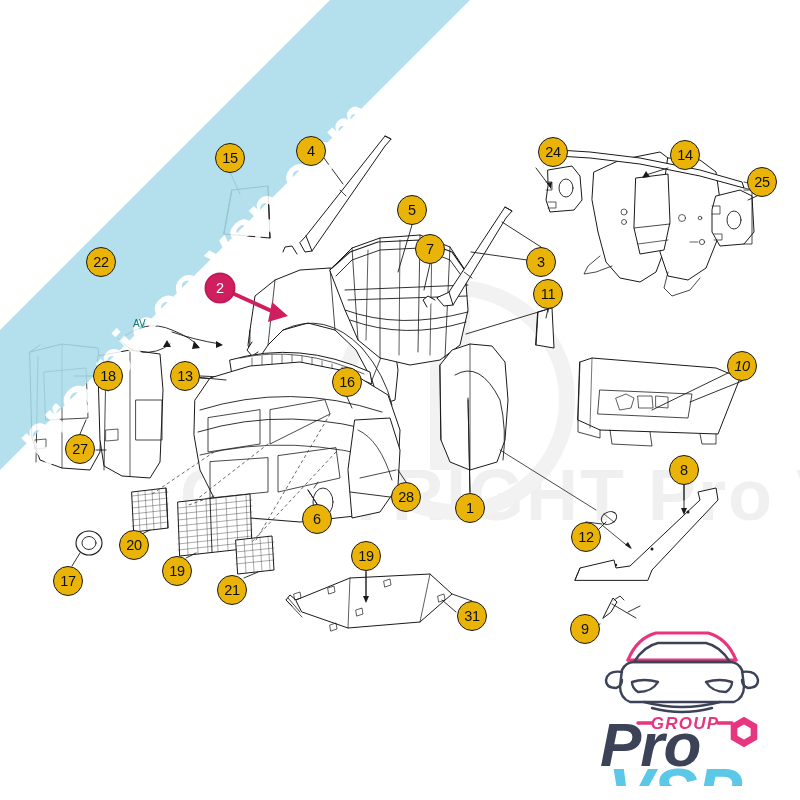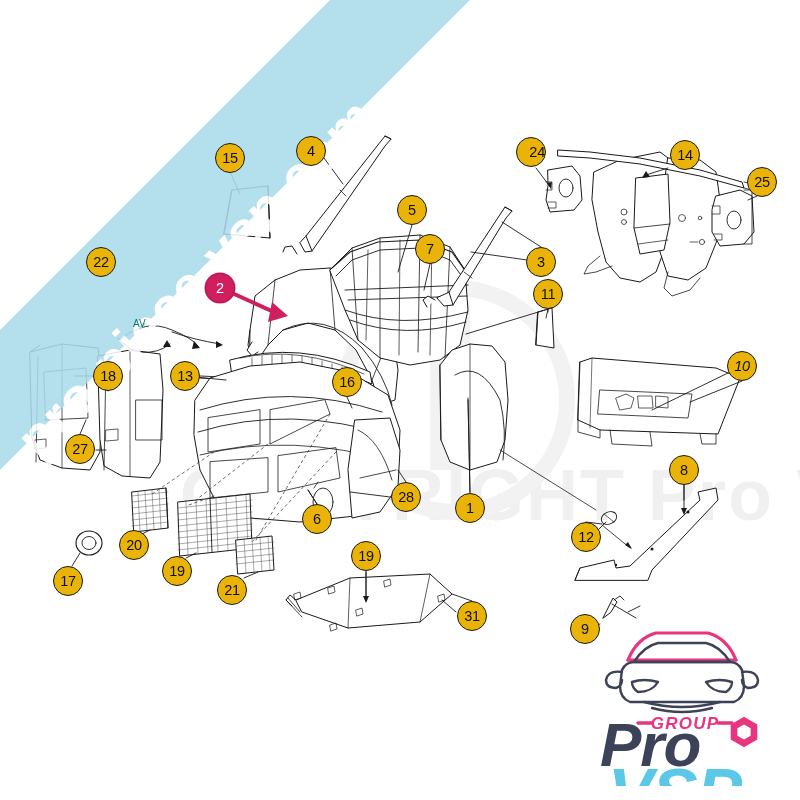--- a/index.html
+++ b/index.html
@@ -445,21 +445,21 @@
     <div class="callout" style="left:685px;top:155px;">14</div>
     <div class="callout" style="left:230px;top:158px;">15</div>
     <div class="callout" style="left:347px;top:382px;">16</div>
     <div class="callout" style="left:68px;top:581px;">17</div>
     <div class="callout" style="left:366px;top:556px;">19</div>
     <div class="callout" style="left:177px;top:571px;">19</div>
     <div class="callout" style="left:134px;top:545px;">20</div>
     <div class="callout" style="left:232px;top:590px;">21</div>
     <div class="callout" style="left:101px;top:262px;">22</div>
     <div class="callout" style="left:472px;top:616px;">31</div>
-    <div class="callout" style="left:531px;top:152px;text-align:right;">24</div>
+    <div class="callout" style="left:553px;top:152px;">24</div>
     <div class="callout" style="left:762px;top:182px;">25</div>
     <div class="callout" style="left:108px;top:376px;">18</div>
     <div class="callout" style="left:80px;top:449px;">27</div>
     <div class="callout" style="left:406px;top:497px;">28</div>
   </div>
 
   <div class="av-label" style="left:133px;top:318px;">AV</div>
 
   <svg id="logo" viewBox="0 0 200 200" xmlns="http://www.w3.org/2000/svg">
 

